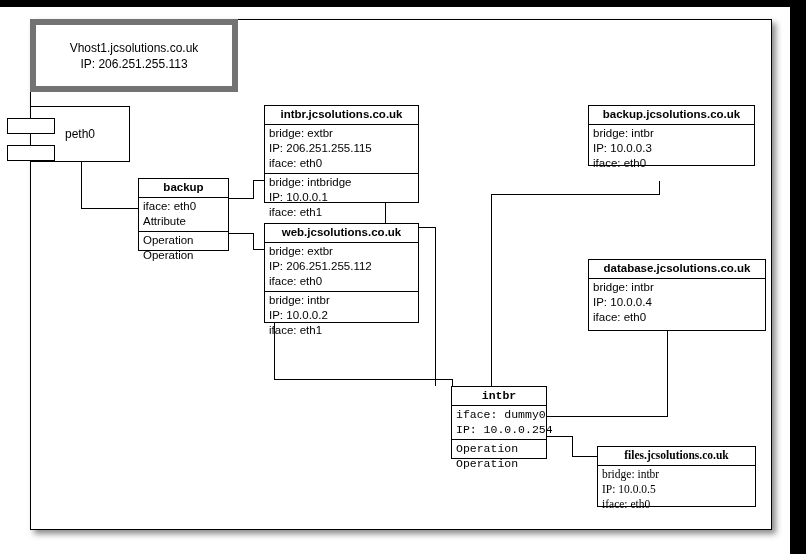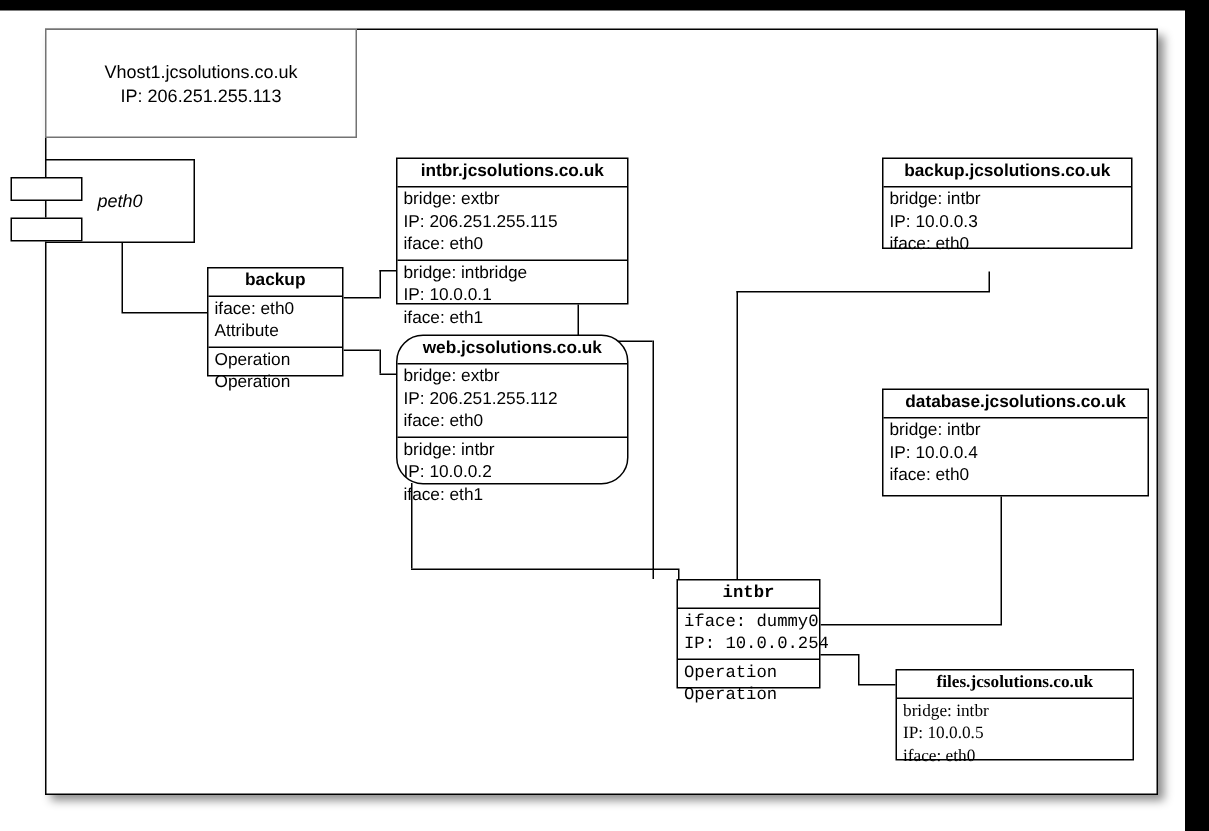--- a/index.html
+++ b/index.html
@@ -78,21 +78,21 @@
     line-height: 15px;
     padding: 0 4px;
     white-space: nowrap;
     color: #000;
   }
 
   
   .hostbox {
     position: absolute;
     background: #ffffff;
-    border: 1px solid #737373;
+    border: 6px solid #737373;
     box-sizing: border-box;
     z-index: 6;
     display: flex;
     flex-direction: column;
     align-items: center;
     justify-content: center;
   }
   .hostbox .line {
     font-size: 12px;
     line-height: 16px;
@@ -175,21 +175,21 @@
 
     <div class="seg h" style="left:515px; top:416px; width:26px;"></div>
     <div class="seg v" style="left:541px; top:416px; height:20px;"></div>
     <div class="seg h" style="left:541px; top:436px; width:26px;"></div>
 
     <div class="hostbox" style="left:-1px; top:-1px; width:208px; height:73px;">
       <div class="line">Vhost1.jcsolutions.co.uk</div>
       <div class="line">IP: 206.251.255.113</div>
     </div>
 
-    <div class="pethbox" style="left:-1px; top:86px; width:100px; height:56px;font-style:italic;">
+    <div class="pethbox" style="left:-1px; top:86px; width:100px; height:56px;">
       <div class="line">peth0</div>
     </div>
 
     <div class="port" style="left:-24px; top:98px; width:48px; height:16px;"></div>
     <div class="port" style="left:-24px; top:125px; width:48px; height:16px;"></div>
 
     <div class="box" style="left:107px; top:158px; width:91px; height:73px;">
       <div class="title">backup</div>
       <div class="compartment">
         <div class="row">iface: eth0</div>
@@ -208,21 +208,21 @@
         <div class="row">IP: 206.251.255.115</div>
         <div class="row">iface: eth0</div>
       </div>
       <div class="compartment">
         <div class="row">bridge: intbridge</div>
         <div class="row">IP: 10.0.0.1</div>
         <div class="row">iface: eth1</div>
       </div>
     </div>
 
-    <div class="box" style="left:233px; top:203px; width:155px; height:100px;border-radius:18px;">
+    <div class="box" style="left:233px; top:203px; width:155px; height:100px;">
       <div class="title">web.jcsolutions.co.uk</div>
       <div class="compartment">
         <div class="row">bridge: extbr</div>
         <div class="row">IP: 206.251.255.112</div>
         <div class="row">iface: eth0</div>
       </div>
       <div class="compartment">
         <div class="row">bridge: intbr</div>
         <div class="row">IP: 10.0.0.2</div>
         <div class="row">iface: eth1</div>

